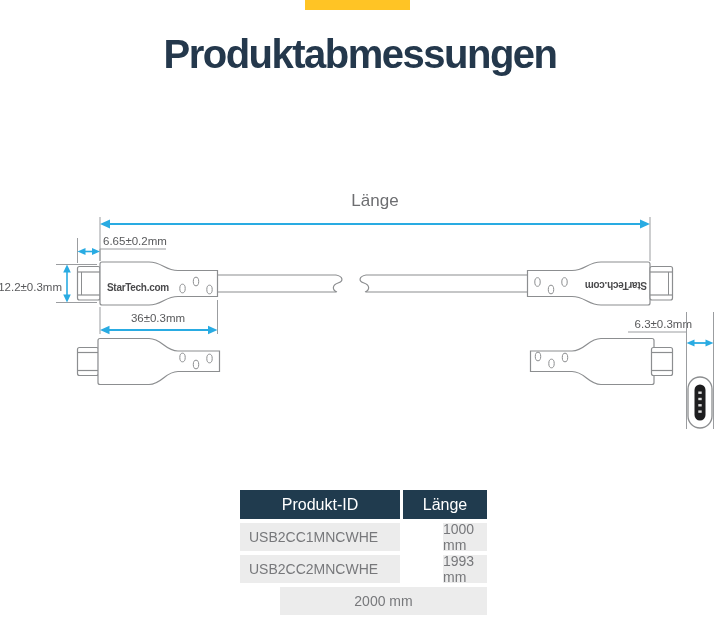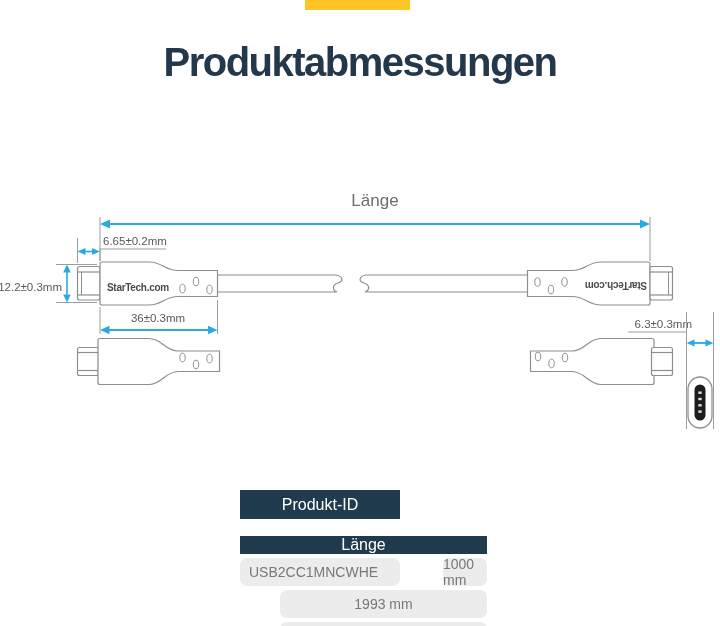--- a/index.html
+++ b/index.html
@@ -2,43 +2,43 @@
 <html><head>
 <meta charset="utf-8">
 <style>
   html,body { margin:0; padding:0; }
   body {
     width:720px; height:626px; position:relative; overflow:hidden;
     background:#ffffff; font-family:"Liberation Sans", sans-serif;
   }
   .accent-bar { position:absolute; left:305px; top:0; width:105px; height:10px; background:#FFC425; }
   .title {
-    position:absolute; top:32px; left:0; right:0; margin:8px;
+    position:absolute; top:32px; left:0; right:0; margin:0;
     text-align:center; font-size:40px; font-weight:700;
     color:#24384C; letter-spacing:-1.5px;
   }
   svg.diagram { position:absolute; left:0; top:0; width:720px; height:450px; }
 
   
   .length-label { font-family:"Liberation Sans",sans-serif; font-size:17px; fill:#6D6E71; }
   .dim-label    { font-family:"Liberation Sans",sans-serif; font-size:11.5px; fill:#58595B; }
   .brand        { font-family:"Liberation Sans",sans-serif; font-size:10px; font-weight:700; fill:#4A4A4C; letter-spacing:-0.3px; }
 
   
   .ptable { position:absolute; left:240px; top:490px; width:247px; }
-  .thead  { display:flex; gap:17px;flex-direction:column; }
+  .thead  { display:flex; gap:3px; }
   .th {
     background:#203B4E; color:#ffffff; font-size:16px; height:29px;
     display:flex; align-items:center; justify-content:center;
   }
   .th-1 { width:160px; } .th-2 { flex:1; }
   .trow { display:flex; gap:3px; margin-top:4px; }
   .td {
     background:#ECECEC; color:#77787B; font-size:14px; height:28px;
-    display:flex; align-items:center; box-sizing:border-box;border-radius:7px;
+    display:flex; align-items:center; box-sizing:border-box;
   }
   .td-1 { width:160px; padding-left:9px; }
   .td-2 { flex:1; justify-content:center;margin-left:40px; }
 </style>
 </head>
 <body>
 
 <div class="accent-bar"></div>
 
 <h1 class="title">Produktabmessungen</h1>
@@ -158,18 +158,19 @@
 <div class="ptable">
   <div class="thead">
     <div class="th th-1">Produkt-ID</div>
     <div class="th th-2">Länge</div>
   </div>
   <div class="trow">
     <div class="td td-1">USB2CC1MNCWHE</div>
     <div class="td td-2">1000 mm</div>
   </div>
   <div class="trow">
+    <div class="td td-1">USB2CC2MNCWHE</div>
     <div class="td td-2">1993 mm</div>
   </div>
   <div class="trow">
     <div class="td td-2">2000 mm</div>
   </div>
 </div>
 
 </body></html>

